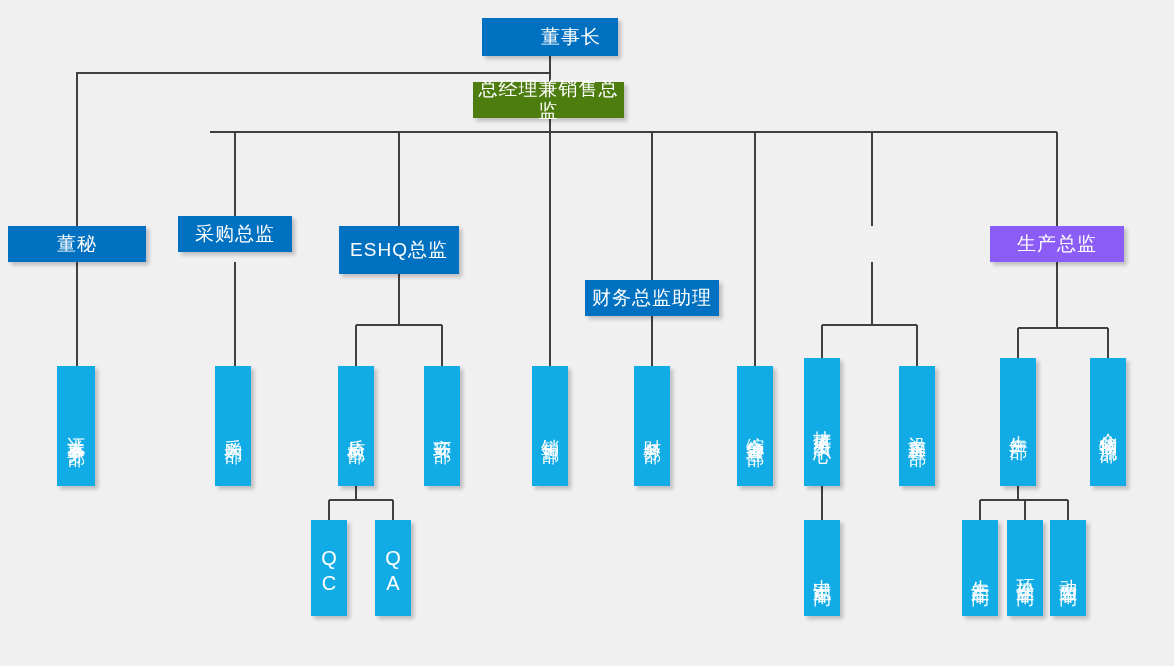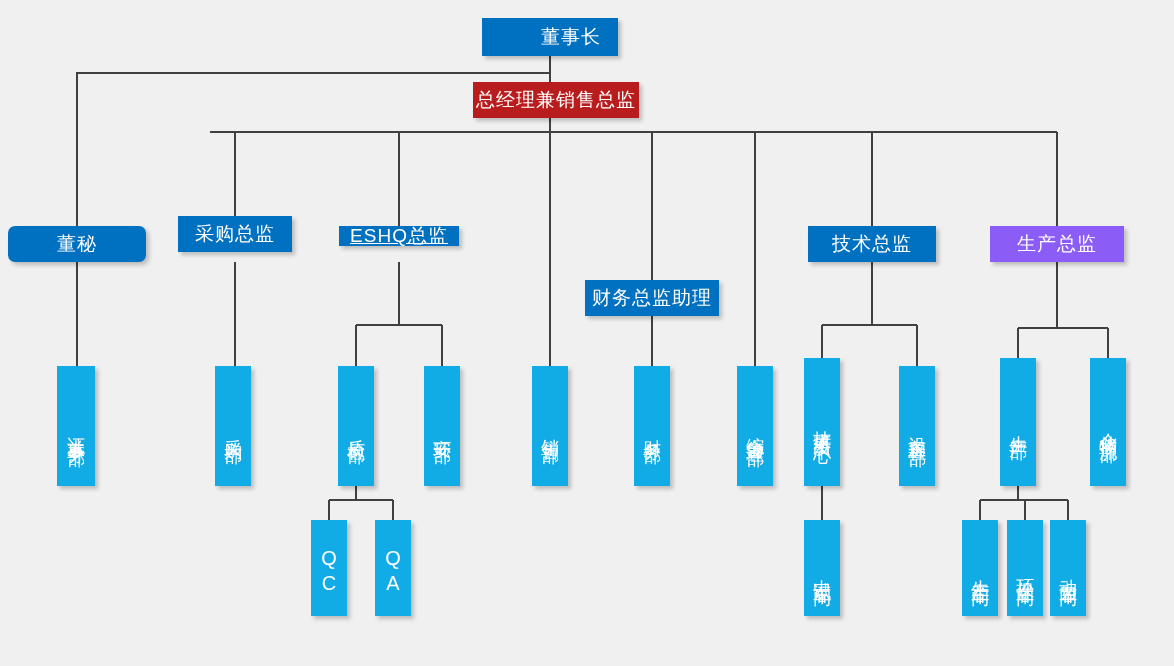--- a/index.html
+++ b/index.html
@@ -94,37 +94,34 @@
       <path d="M980,500 L1068,500"></path>
       <path d="M980,500 L980,520"></path>
       <path d="M1025,500 L1025,520"></path>
       <path d="M1068,500 L1068,520"></path>
     </g>
   </svg>
 
   <div class="node exec" style="left: 482px; top: 18px; width: 136px; height: 38px; background: rgb(0, 112, 192); padding-left: 42px;">
       <span>董事长</span>
     </div>
-  <div class="node exec" style="left: 473px; top: 82px; width: 166px; height: 36px; background: #b91c1c;">
+  <div class="node exec" style="left: 473px; top: 82px; width: 151px; height: 36px; background: #4d7c0f;">
       <span>总经理兼销售总监</span>
     </div>
-  <div class="node exec" style="left: 8px; top: 226px; width: 138px; height: 36px; background: rgb(0, 112, 192); border-radius: 7px;">
+  <div class="node exec" style="left: 8px; top: 226px; width: 138px; height: 36px; background: rgb(0, 112, 192);">
       <span>董秘</span>
     </div>
   <div class="node exec" style="left: 178px; top: 216px; width: 114px; height: 36px; background: rgb(0, 112, 192);">
       <span>采购总监</span>
     </div>
-  <div class="node exec" style="left: 339px; top: 226px; width: 120px; height: 20px; background: rgb(0, 112, 192); text-decoration: underline;">
+  <div class="node exec" style="left: 339px; top: 226px; width: 120px; height: 48px; background: rgb(0, 112, 192);">
       <span>ESHQ总监</span>
     </div>
   <div class="node exec" style="left: 585px; top: 280px; width: 134px; height: 36px; background: rgb(0, 112, 192); align-items: center;">
       <span>财务总监助理</span>
-    </div>
-  <div class="node exec" style="left: 808px; top: 226px; width: 128px; height: 36px; background: rgb(0, 112, 192);">
-      <span>技术总监</span>
     </div>
   <div class="node exec" style="left: 990px; top: 226px; width: 134px; height: 36px; background: #8b5cf6;">
       <span>生产总监</span>
     </div>
 
   <div class="node dept" style="left: 57px; top: 366px; width: 38px; height: 120px; background: rgb(17, 172, 229);">
       <span>证券事务部</span>
     </div>
   <div class="node dept" style="left: 215px; top: 366px; width: 36px; height: 120px; background: rgb(17, 172, 229);">
       <span>采购部</span>

